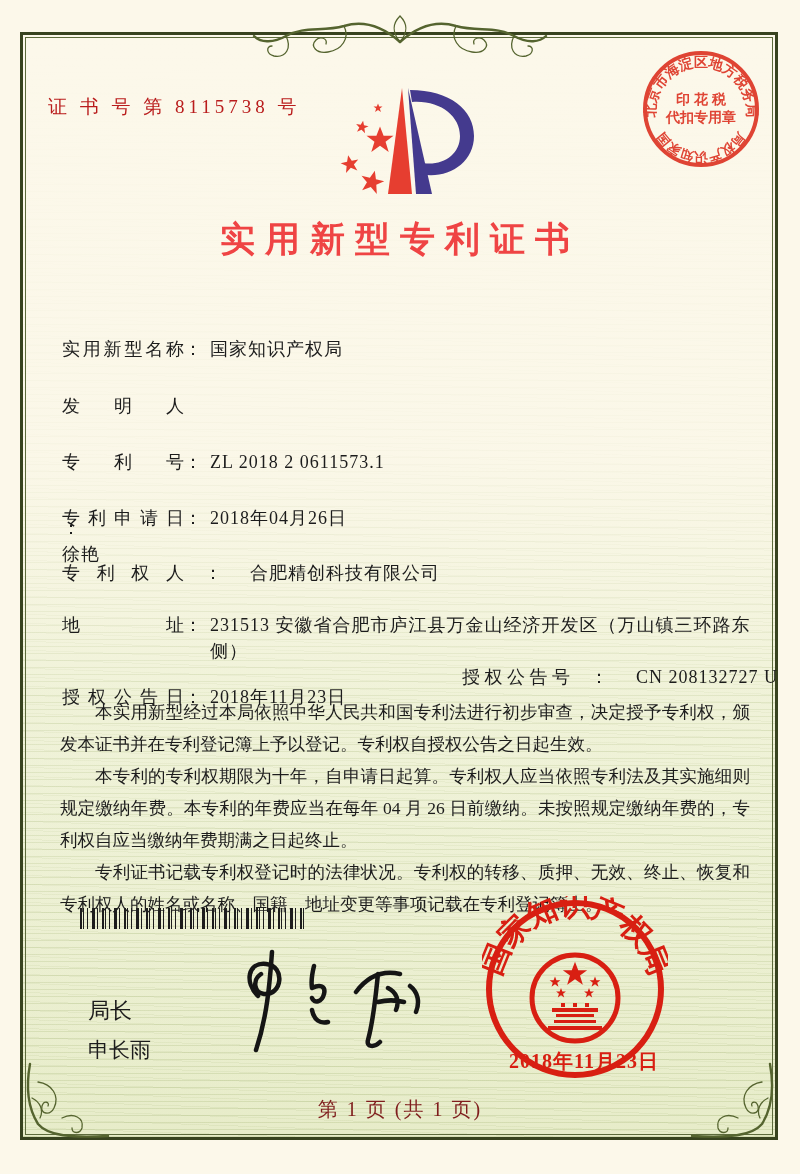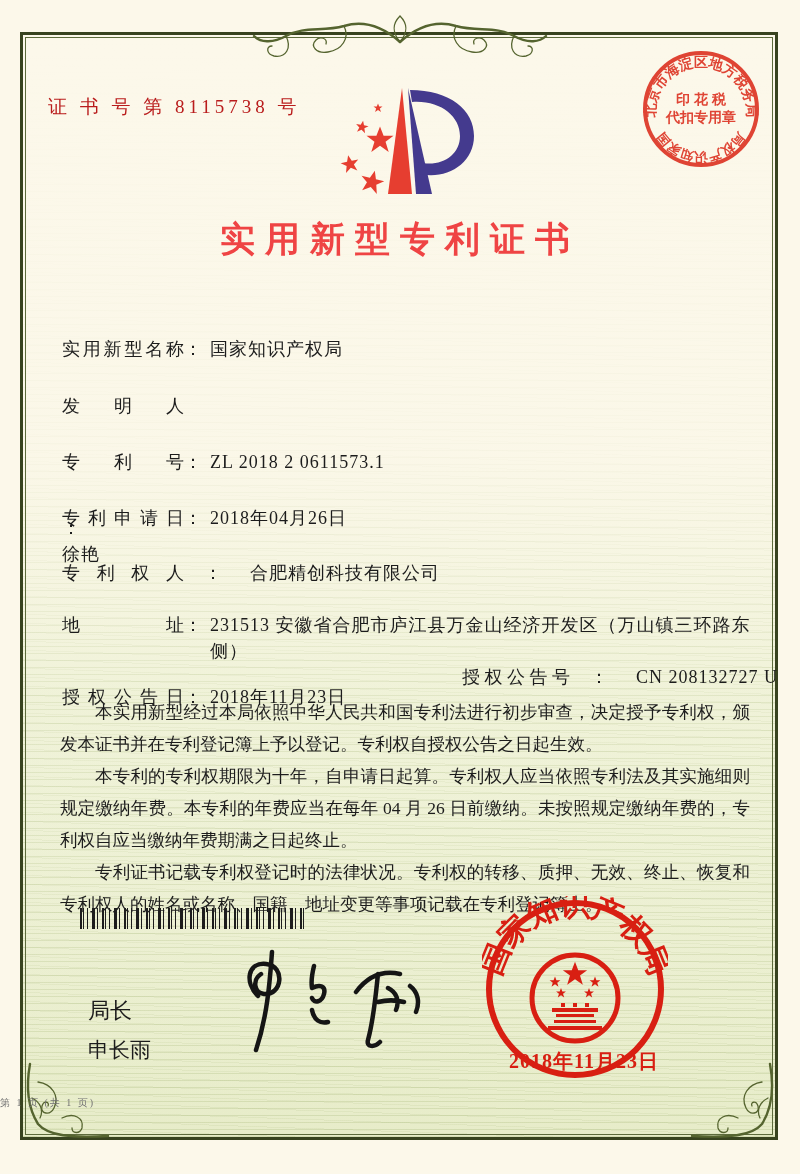--- a/index.html
+++ b/index.html
@@ -65,22 +65,22 @@
   .director-label{position:absolute;left:88px;top:996px;font-size:22px;font-family:"Liberation Sans","DejaVu Sans",sans-serif;}
   .director-name{position:absolute;left:88px;top:1036px;font-size:21px;font-family:"Liberation Sans","DejaVu Sans",sans-serif;}
   .signature{position:absolute;left:228px;top:948px;}
   .signature path{fill:none;stroke:#151515;stroke-width:4.5;stroke-linecap:round;stroke-linejoin:round;}
   .seal{position:absolute;left:482px;top:896px;}
   .seal-date{
     position:absolute;left:494px;top:1048px;width:180px;text-align:center;
     color:#d81f12;font-size:20px;font-weight:bold;letter-spacing:1px;
   }
   .footer{
-    position:absolute;left:0;top:1096px;width:100%;
-    font-size:10px;letter-spacing:2px;color:#737373;
+    position:absolute;left:0;top:1096px;width:100%;text-align:center;
+    font-size:20px;letter-spacing:2px;color:#7f1d1d;
   }
 </style>
 </head>
 <body>
 
 <div class="page">
 
   <div class="guilloche"></div>
   <div class="frame"></div>
 

